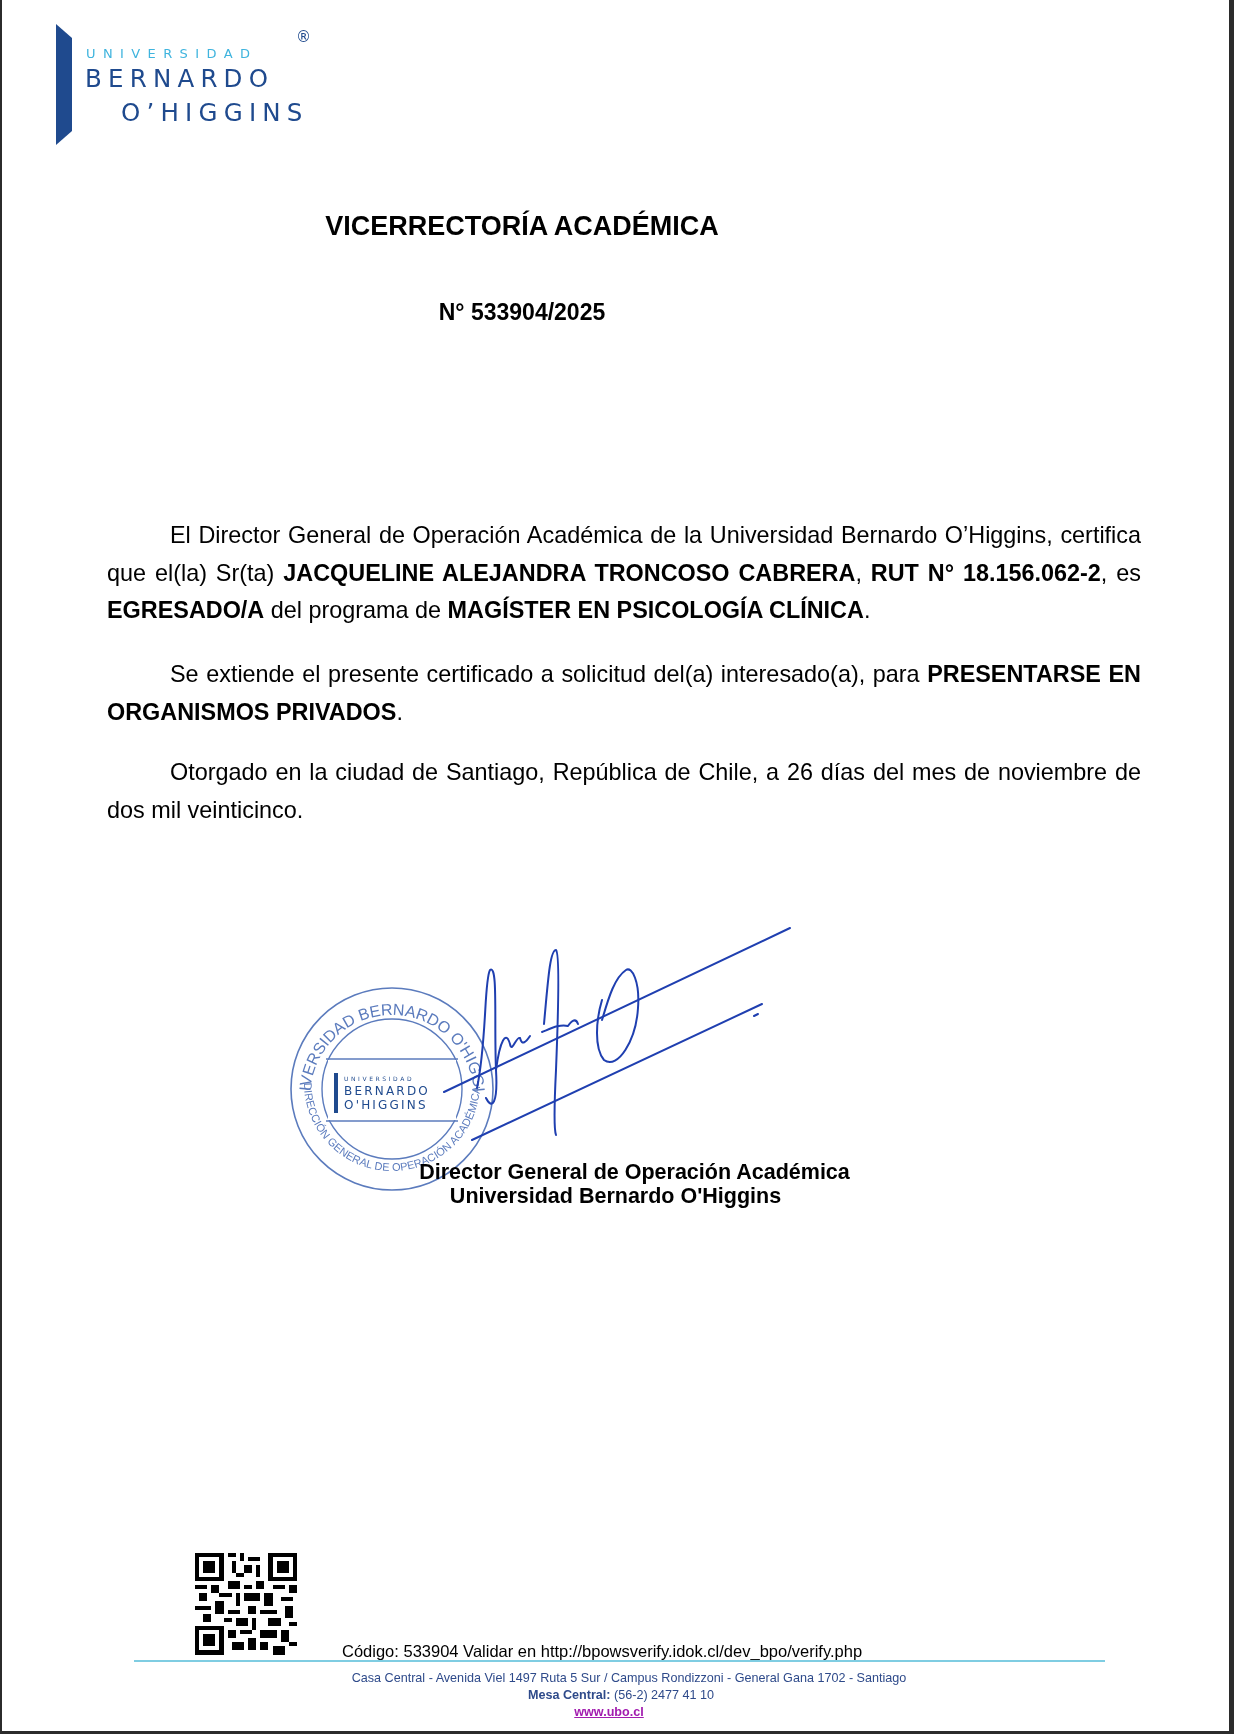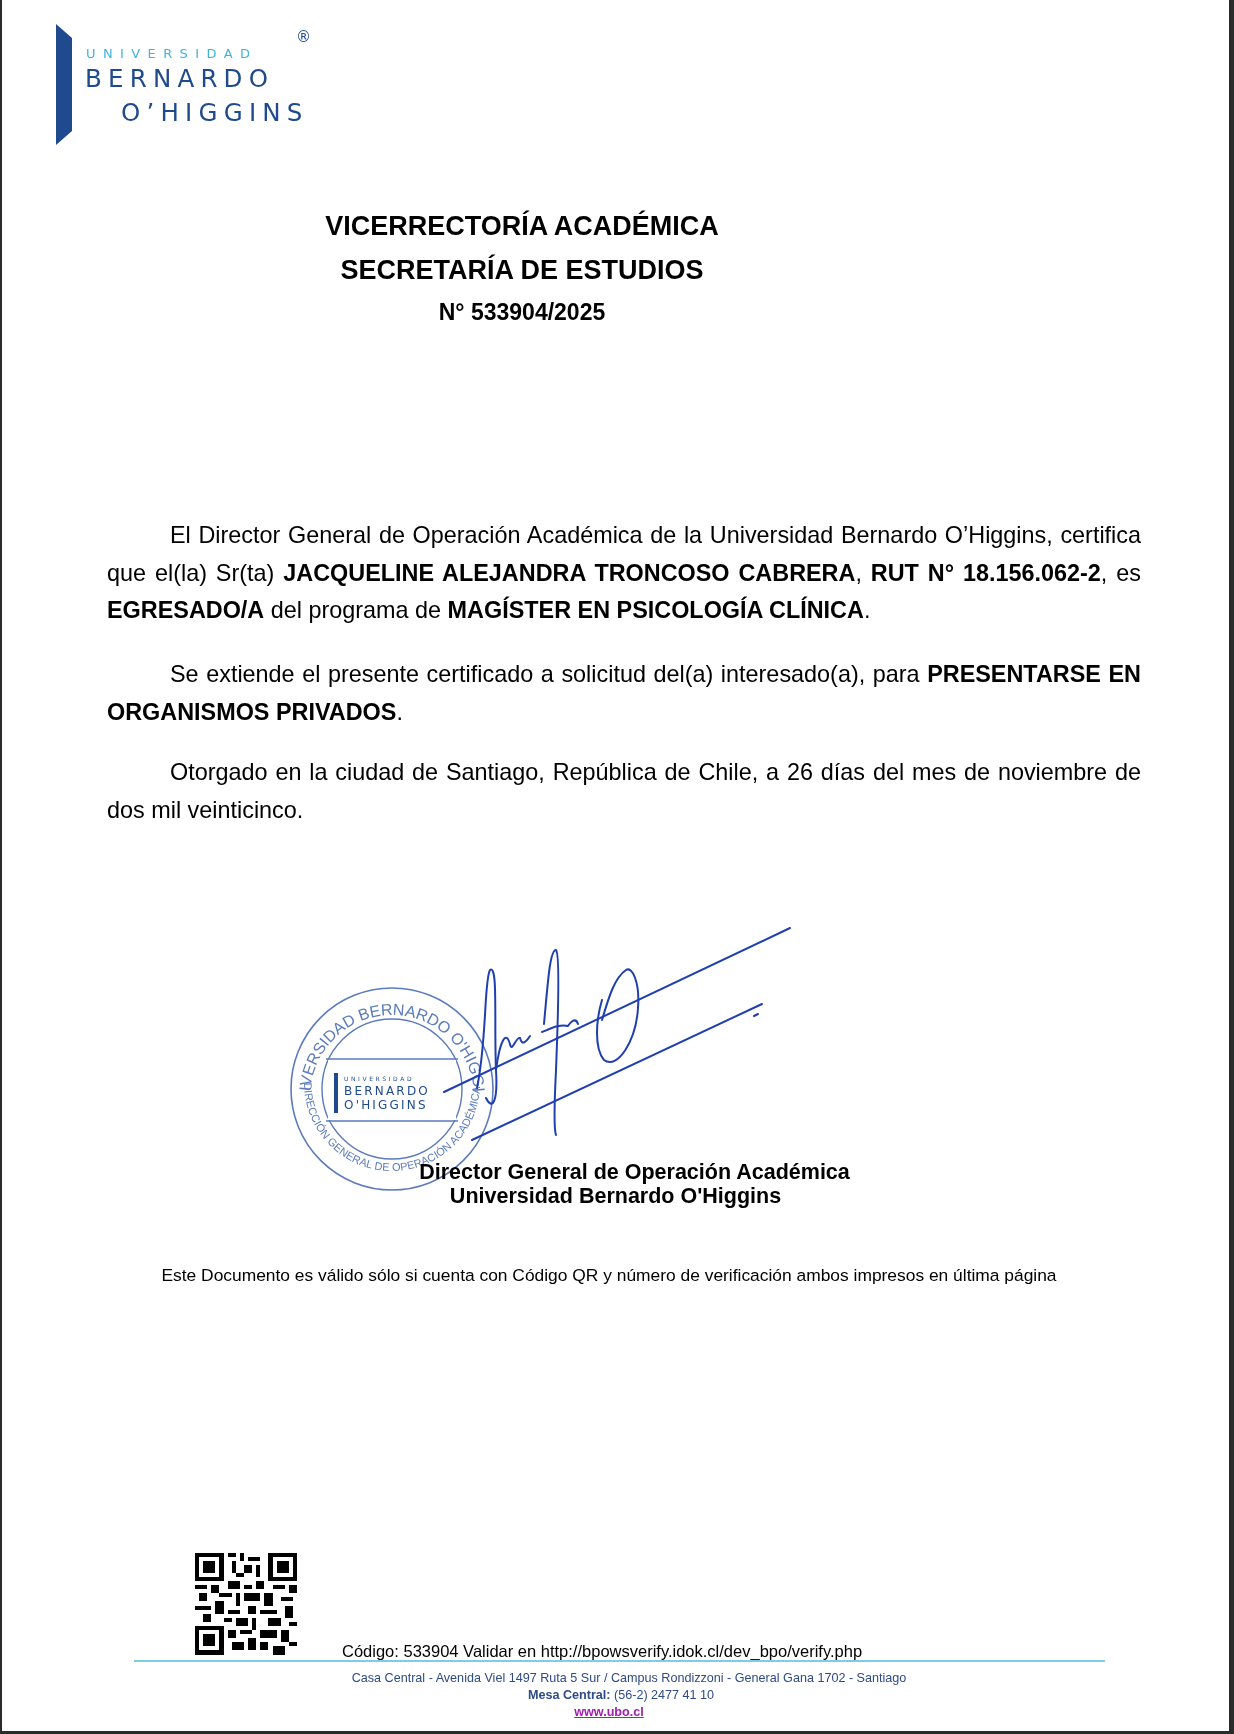--- a/index.html
+++ b/index.html
@@ -68,21 +68,20 @@
     <svg class="bar" viewBox="0 0 16 121">
       <polygon points="0,0 16,14 16,107 0,121" fill="#1f4a8e"></polygon>
     </svg>
     <div class="uni">UNIVERSIDAD</div>
     <div class="l1">BERNARDO</div>
     <div class="l2">O’HIGGINS</div>
     <div class="reg">®</div>
   </div>
 
   <div class="hdr h1">VICERRECTORÍA ACADÉMICA</div>
-  <div class="hdr h2">SECRETARÍA DE ESTUDIOS</div>
   <div class="hdr h3">N° 533904/2025</div>
 
   <div class="para p1"><span>El Director General de Operación Académica de la Universidad Bernardo O’Higgins, certifica que el(la) Sr(ta) </span><b>JACQUELINE ALEJANDRA TRONCOSO CABRERA</b><span>, </span><b>RUT N° 18.156.062-2</b><span>, es </span><b>EGRESADO/A</b><span> del programa de </span><b>MAGÍSTER EN PSICOLOGÍA CLÍNICA</b><span>.</span></div>
 
   <div class="para p2"><span>Se extiende el presente certificado a solicitud del(a) interesado(a), para </span><b>PRESENTARSE EN ORGANISMOS PRIVADOS</b><span>.</span></div>
 
   <div class="para p3">Otorgado en la ciudad de Santiago, República de Chile, a 26 días del mes de noviembre de dos mil veinticinco.</div>
 
   <svg class="stamp" viewBox="0 0 208 208">
     <defs>
@@ -115,21 +114,20 @@
       <path d="M 112,104 C 116,60 118,30 124,30 C 128,34 126,100 124,150 C 122,190 122,210 124,215"></path>
       <path d="M 110,112 C 120,108 128,104 136,106 C 140,100 144,98 146,104"></path>
       <path d="M 170,80 C 164,100 162,128 172,140 C 186,150 204,120 206,88 C 208,62 200,46 194,50 C 182,58 176,80 170,100"></path>
       <path d="M 322,96 L 326,94"></path>
     </g>
   </svg>
 
   <div class="signer s2">Director General de Operación Académica</div>
   <div class="signer s3">Universidad Bernardo O'Higgins</div>
 
-  <div class="notice">Este Documento es válido sólo si cuenta con Código QR y número de verificación ambos impresos en última página</div>
 
   <svg class="qr" viewBox="0 0 25 25" shape-rendering="crispEdges">
     <rect width="25" height="25" fill="#fff"></rect>
     <g fill="#000">
       <rect x="0" y="0" width="7" height="7"></rect>
         <rect x="1" y="1" width="5" height="5" fill="#fff"></rect>
         <rect x="2" y="2" width="3" height="3"></rect>
       <rect x="18" y="0" width="7" height="7"></rect>
         <rect x="19" y="1" width="5" height="5" fill="#fff"></rect>
         <rect x="20" y="2" width="3" height="3"></rect>

